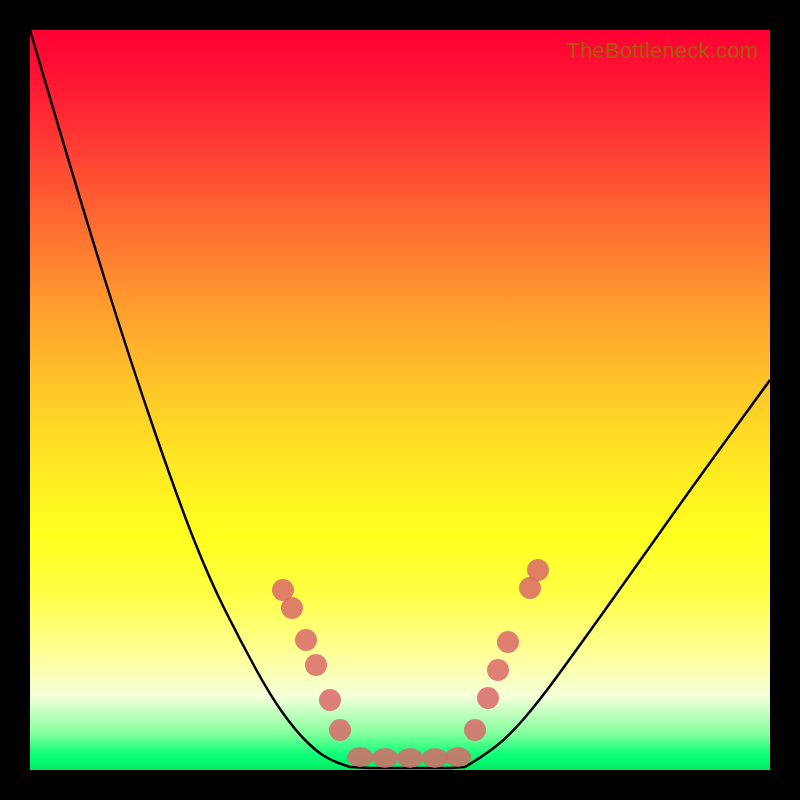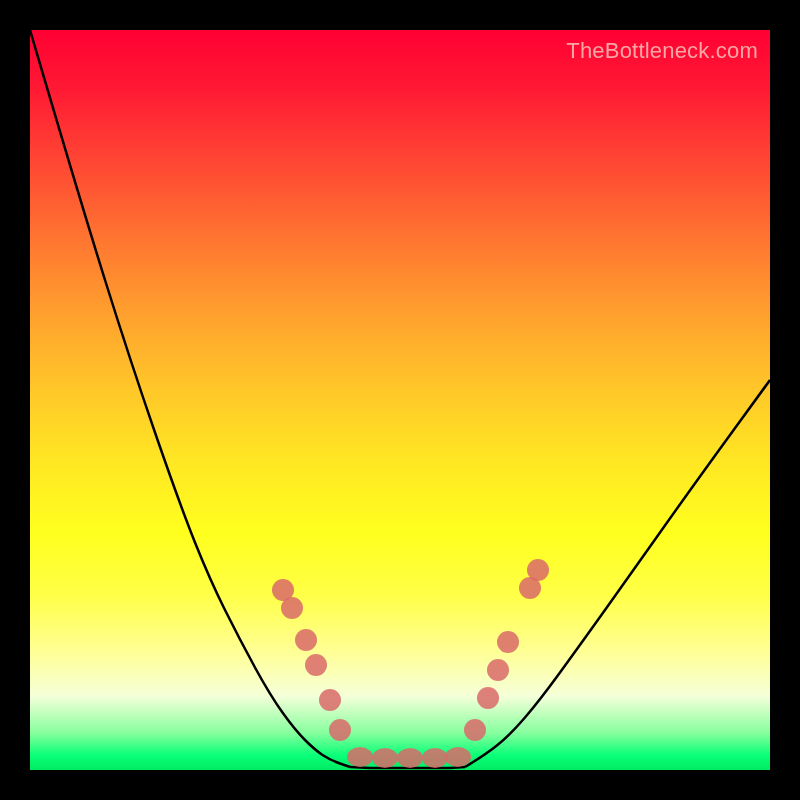--- a/index.html
+++ b/index.html
@@ -20,21 +20,21 @@
         #ffff95 84%,
         #f5ffd9 90%,
         #86ff9e 95%,
         #0aff78 98%,
         #00eb62 100%
       );
     }
     .watermark {
       position: absolute; top: 8px; right: 12px;
       font-family: Arial, sans-serif; font-size: 22px; font-weight: 400;
-      color: #fca5a5; letter-spacing: 0.2px;
+      color: #a16207; letter-spacing: 0.2px;
     }
     svg.curve { position: absolute; left: 0; top: 0; width: 100%; height: 100%; }
     .curve-path { fill: none; stroke: #000; stroke-width: 2.5; }
     .marker { fill: #d96a6a; opacity: 0.85; }
     .flat-marker { fill: #d96a6a; opacity: 0.85; }
   </style>
 </head>
 <body>
 
 <div class="container">

